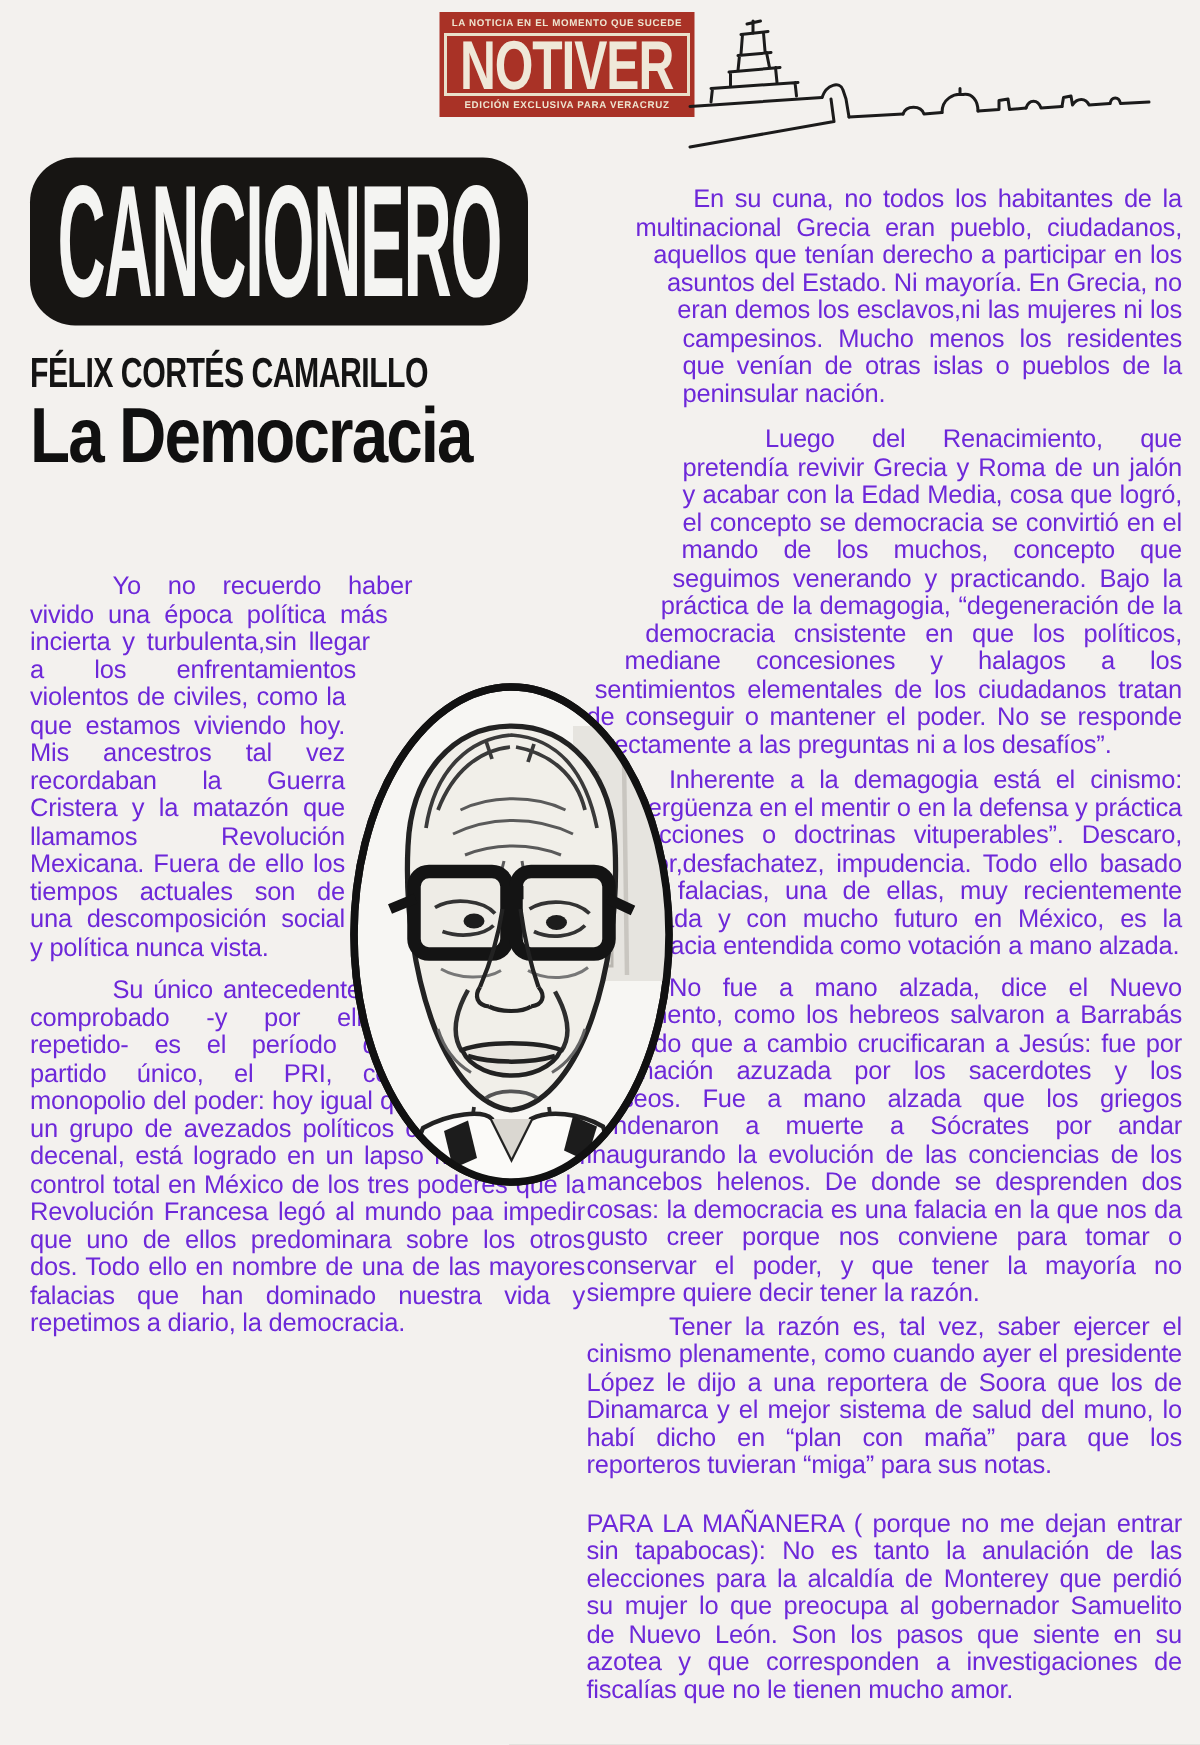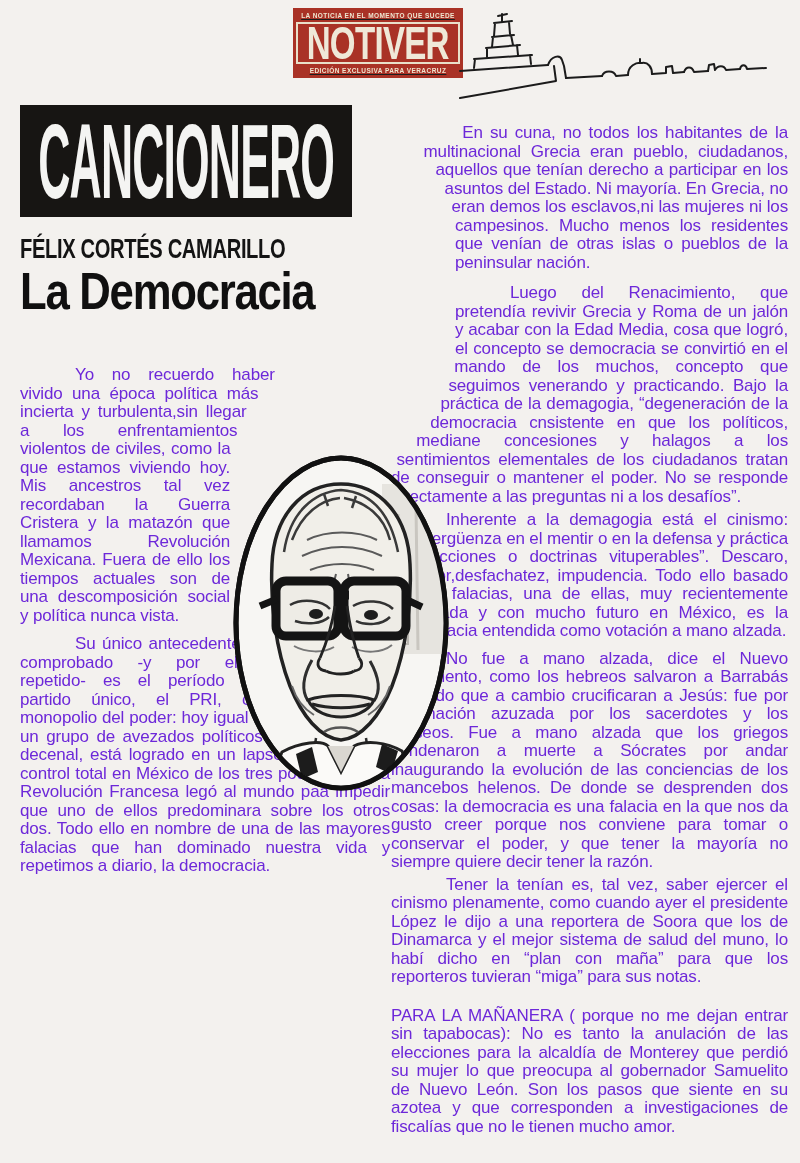--- a/index.html
+++ b/index.html
@@ -5,56 +5,56 @@
   html,body{margin:0;padding:0;background:#d8d6d2;}
   .page{
     position:relative;width:800px;height:1163px;margin:0 auto;
     background:#f3f1ee;overflow:hidden;
     font-family:"Liberation Sans","DejaVu Sans",sans-serif;color:#1e1e1e;
   }
   
   .masthead{
     position:absolute;left:293px;top:8px;width:170px;height:70px;
     background:#a93226;box-sizing:border-box;padding:2px 3px;
-    display:flex;flex-direction:column;justify-content:space-between;text-decoration:underline;
+    display:flex;flex-direction:column;justify-content:space-between;
   }
   .mast-strip{
     color:#eee5d0;font-weight:bold;font-size:6.5px;letter-spacing:.45px;
     text-align:center;white-space:nowrap;line-height:11px;height:11px;overflow:hidden;
   }
   .mast-mid{
     border:2px solid #e9e0ca;height:42px;box-sizing:border-box;
     display:flex;align-items:center;justify-content:center;overflow:hidden;
   }
   .mast-title{
     color:#efe8d8;font-weight:bold;font-size:46px;line-height:36px;white-space:nowrap;
     transform:scaleX(.72);transform-origin:50% 50%;letter-spacing:-1px;
   }
   
   .sketch{position:absolute;left:456px;top:10px;}
   
   .col-left{position:absolute;left:20px;top:105px;width:370px;}
   .col-right{position:absolute;left:391px;top:124px;width:397px;}
   .banner{
     width:332px;height:112px;background:#171513;
-    display:flex;align-items:center;justify-content:center;overflow:hidden;
+    display:flex;align-items:center;justify-content:center;overflow:hidden;border-radius:30px;
   }
   .banner span{
     color:#f4f4f2;font-weight:bold;font-size:106px;line-height:100px;white-space:nowrap;
     transform:scaleX(.42);transform-origin:50% 50%;letter-spacing:-2px;
   }
   .author{
     margin-top:19px;font-weight:bold;font-size:28px;line-height:26px;white-space:nowrap;
     transform:scaleX(.72);transform-origin:0 50%;color:#141414;letter-spacing:-.5px;
   }
   .headline{
     margin:4px 0 0 0;font-weight:bold;font-size:52px;line-height:50px;white-space:nowrap;
     transform:scaleX(.84);transform-origin:0 50%;color:#101010;letter-spacing:-1.5px;
   }
-  .body-left{margin-top:50px;}
+  .body-left{margin-top:66px;}
   .article p{
     margin:0;font-size:17px;line-height:18.5px;text-align:justify;
     text-indent:55px;letter-spacing:-.15px;color:#6d28d9;
   }
   .body-left p + p{margin-top:10px;}
   .col-right p.p2{margin-top:12px;}
   .col-right p.p3{margin-top:5px;}
   .col-right p.p4{margin-top:9px;}
   .col-right p.p5{margin-top:4px;}
   .col-right p.p6{margin-top:20px;text-indent:0;}
@@ -115,21 +115,21 @@
       <p>Su único antecedente comprobado -y por ello repetido- es el período del partido único, el PRI, como monopolio del poder: hoy igual que ayer un grupo de avezados políticos con experiencia decenal, está logrado en un lapso muy breve el control total en México de los tres poderes que la Revolución Francesa legó al mundo paa impedir que uno de ellos predominara sobre los otros dos. Todo ello en nombre de una de las mayores falacias que han dominado nuestra vida y repetimos a diario, la democracia.</p>
     </div>
   </div>
 
   <div class="col-right article">
     <div class="oval-spacer-right"></div>
     <p class="p1">En su cuna, no todos los habitantes de la multinacional Grecia eran pueblo, ciudadanos, aquellos que tenían derecho a participar en los asuntos del Estado. Ni mayoría. En Grecia, no eran demos los esclavos,ni las mujeres ni los campesinos. Mucho menos los residentes que venían de otras islas o pueblos de la peninsular nación.</p>
     <p class="p2">Luego del Renacimiento, que pretendía revivir Grecia y Roma de un jalón y acabar con la Edad Media, cosa que logró, el concepto se democracia se convirtió en el mando de los muchos, concepto que seguimos venerando y practicando. Bajo la práctica de la demagogia, “degeneración de la democracia cnsistente en que los políticos, mediane concesiones y halagos a los sentimientos elementales de los ciudadanos tratan de conseguir o mantener el poder. No se responde directamente a las preguntas ni a los desafíos”.</p>
     <p class="p3">Inherente a la demagogia está el cinismo: “desvergüenza en el mentir o en la defensa y práctica de accciones o doctrinas vituperables”. Descaro, impudor,desfachatez, impudencia. Todo ello basado en las falacias, una de ellas, muy recientemente practicada y con mucho futuro en México, es la democracia entendida como votación a mano alzada.</p>
     <p class="p4">No fue a mano alzada, dice el Nuevo Testamento, como los hebreos salvaron a Barrabás pidiendo que a cambio crucificaran a Jesús: fue por aclamación azuzada por los sacerdotes y los fariseos. Fue a mano alzada que los griegos condenaron a muerte a Sócrates por andar inaugurando la evolución de las conciencias de los mancebos helenos. De donde se desprenden dos cosas: la democracia es una falacia en la que nos da gusto creer porque nos conviene para tomar o conservar el poder, y que tener la mayoría no siempre quiere decir tener la razón.</p>
-    <p class="p5">Tener la tenían es, tal vez, saber ejercer el cinismo plenamente, como cuando ayer el presidente López le dijo a una reportera de Soora que los de Dinamarca y el mejor sistema de salud del muno, lo habí dicho en “plan con maña” para que los reporteros tuvieran “miga” para sus notas.</p>
+    <p class="p5">Tener la razón es, tal vez, saber ejercer el cinismo plenamente, como cuando ayer el presidente López le dijo a una reportera de Soora que los de Dinamarca y el mejor sistema de salud del muno, lo habí dicho en “plan con maña” para que los reporteros tuvieran “miga” para sus notas.</p>
     <p class="p6">PARA LA MAÑANERA ( porque no me dejan entrar sin tapabocas): No es tanto la anulación de las elecciones para la alcaldía de Monterey que perdió su mujer lo que preocupa al gobernador Samuelito de Nuevo León. Son los pasos que siente en su azotea y que corresponden a investigaciones de fiscalías que no le tienen mucho amor.</p>
   </div>
 
   <svg class="portrait" width="218" height="338" viewBox="0 0 218 338">
     <defs>
       <clipPath id="ovalclip">
           <ellipse cx="109" cy="169" rx="103" ry="163"></ellipse>
         </clipPath>
     </defs>
     <ellipse cx="109" cy="169" rx="105" ry="165" fill="#f7f6f3" stroke="#111" stroke-width="5"></ellipse>

